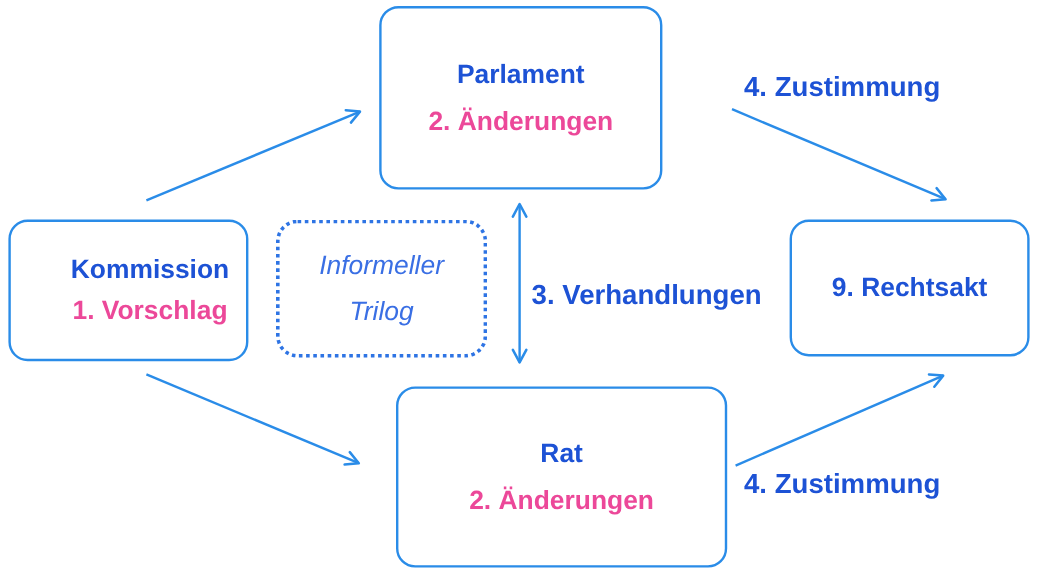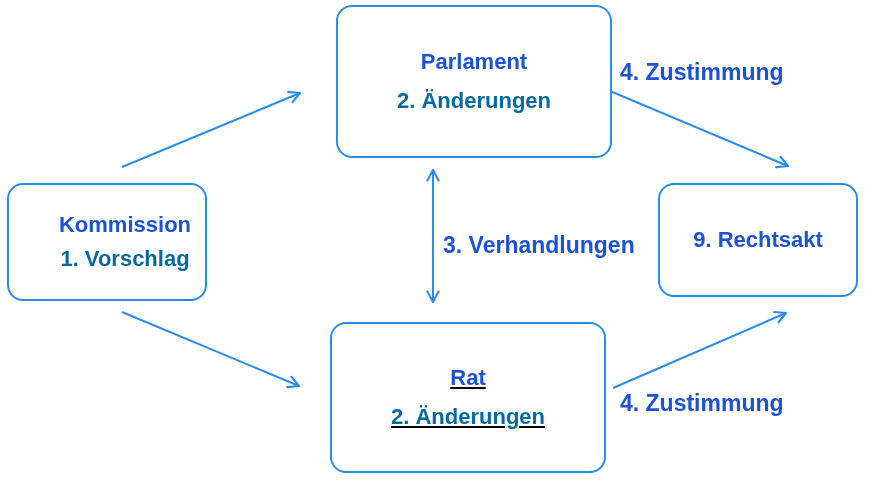--- a/index.html
+++ b/index.html
@@ -43,21 +43,21 @@
     line-height: 26px;
   }
   .box-subtitle {
     color: #4484f2;
     font-weight: 400;
     font-size: 21px;
     line-height: 26px;
     margin-top: 13px;
   }
   .box-step {
-    color: #0369a1;
+    color: #ec4899;
     font-weight: 700;
     font-size: 22px;
     line-height: 26px;
     margin-top: 13px;
   }
   .gap-lg { margin-top: 8px; }
   .trilog-line {
     color: #3a6fe4;
     font-style: italic;
     font-weight: 400;
@@ -72,24 +72,24 @@
     font-size: 23px;
     line-height: 28px;
     text-align: left;
     white-space: nowrap;
   }
   #label-zustimmung-top    { left: 620px; top: 58px;  width: 230px; }
   #label-verhandlungen     { left: 443px; top: 231px; width: 200px; text-align: left; }
   #label-zustimmung-bottom { left: 620px; top: 389px; width: 230px; }
 
   #box-kommission { left: 7px;   top: 183px; width: 200px; height: 118px; padding-left: 36px; }
-  #box-parlament  { left: 336px; top: 5px;   width: 276px; height: 153px; }
+  #box-parlament  { left: 316px; top: 5px;   width: 236px; height: 153px; }
   #box-trilog     { left: 230px; top: 183px; width: 176px; height: 115px; }
   #box-rechtsakt  { left: 658px; top: 183px; width: 200px; height: 114px; }
-  #box-rat        { left: 330px; top: 322px; width: 276px; height: 151px; text-decoration: underline; }
+  #box-rat        { left: 330px; top: 322px; width: 276px; height: 151px; }
 </style>
 </head>
 <body>
 
 <div id="canvas">
 
   <svg id="arrow-layer" viewBox="0 0 885 480" xmlns="http://www.w3.org/2000/svg">
     <defs>
       <marker id="ah" viewBox="0 0 10 10" refX="8.5" refY="5" markerWidth="7" markerHeight="7" orient="auto-start-reverse" markerUnits="strokeWidth">
         <path d="M1,1 L8.5,5 L1,9" fill="none" stroke="#2a8ce8" stroke-width="1.5" stroke-linecap="round" stroke-linejoin="round"></path>
@@ -105,20 +105,24 @@
   <div class="box" id="box-kommission">
     <div class="box-title">Kommission</div>
     <div class="box-step gap-lg">1. Vorschlag</div>
   </div>
 
   <div class="box" id="box-parlament">
     <div class="box-title">Parlament</div>
     <div class="box-step">2. Änderungen</div>
   </div>
 
+  <div class="box dotted" id="box-trilog">
+    <div class="trilog-line">Informeller</div>
+    <div class="trilog-line">Trilog</div>
+  </div>
 
   <div class="box" id="box-rechtsakt">
     <div class="box-title">9. Rechtsakt</div>
   </div>
 
   <div class="box" id="box-rat">
     <div class="box-title">Rat</div>
     <div class="box-step">2. Änderungen</div>
   </div>
 

